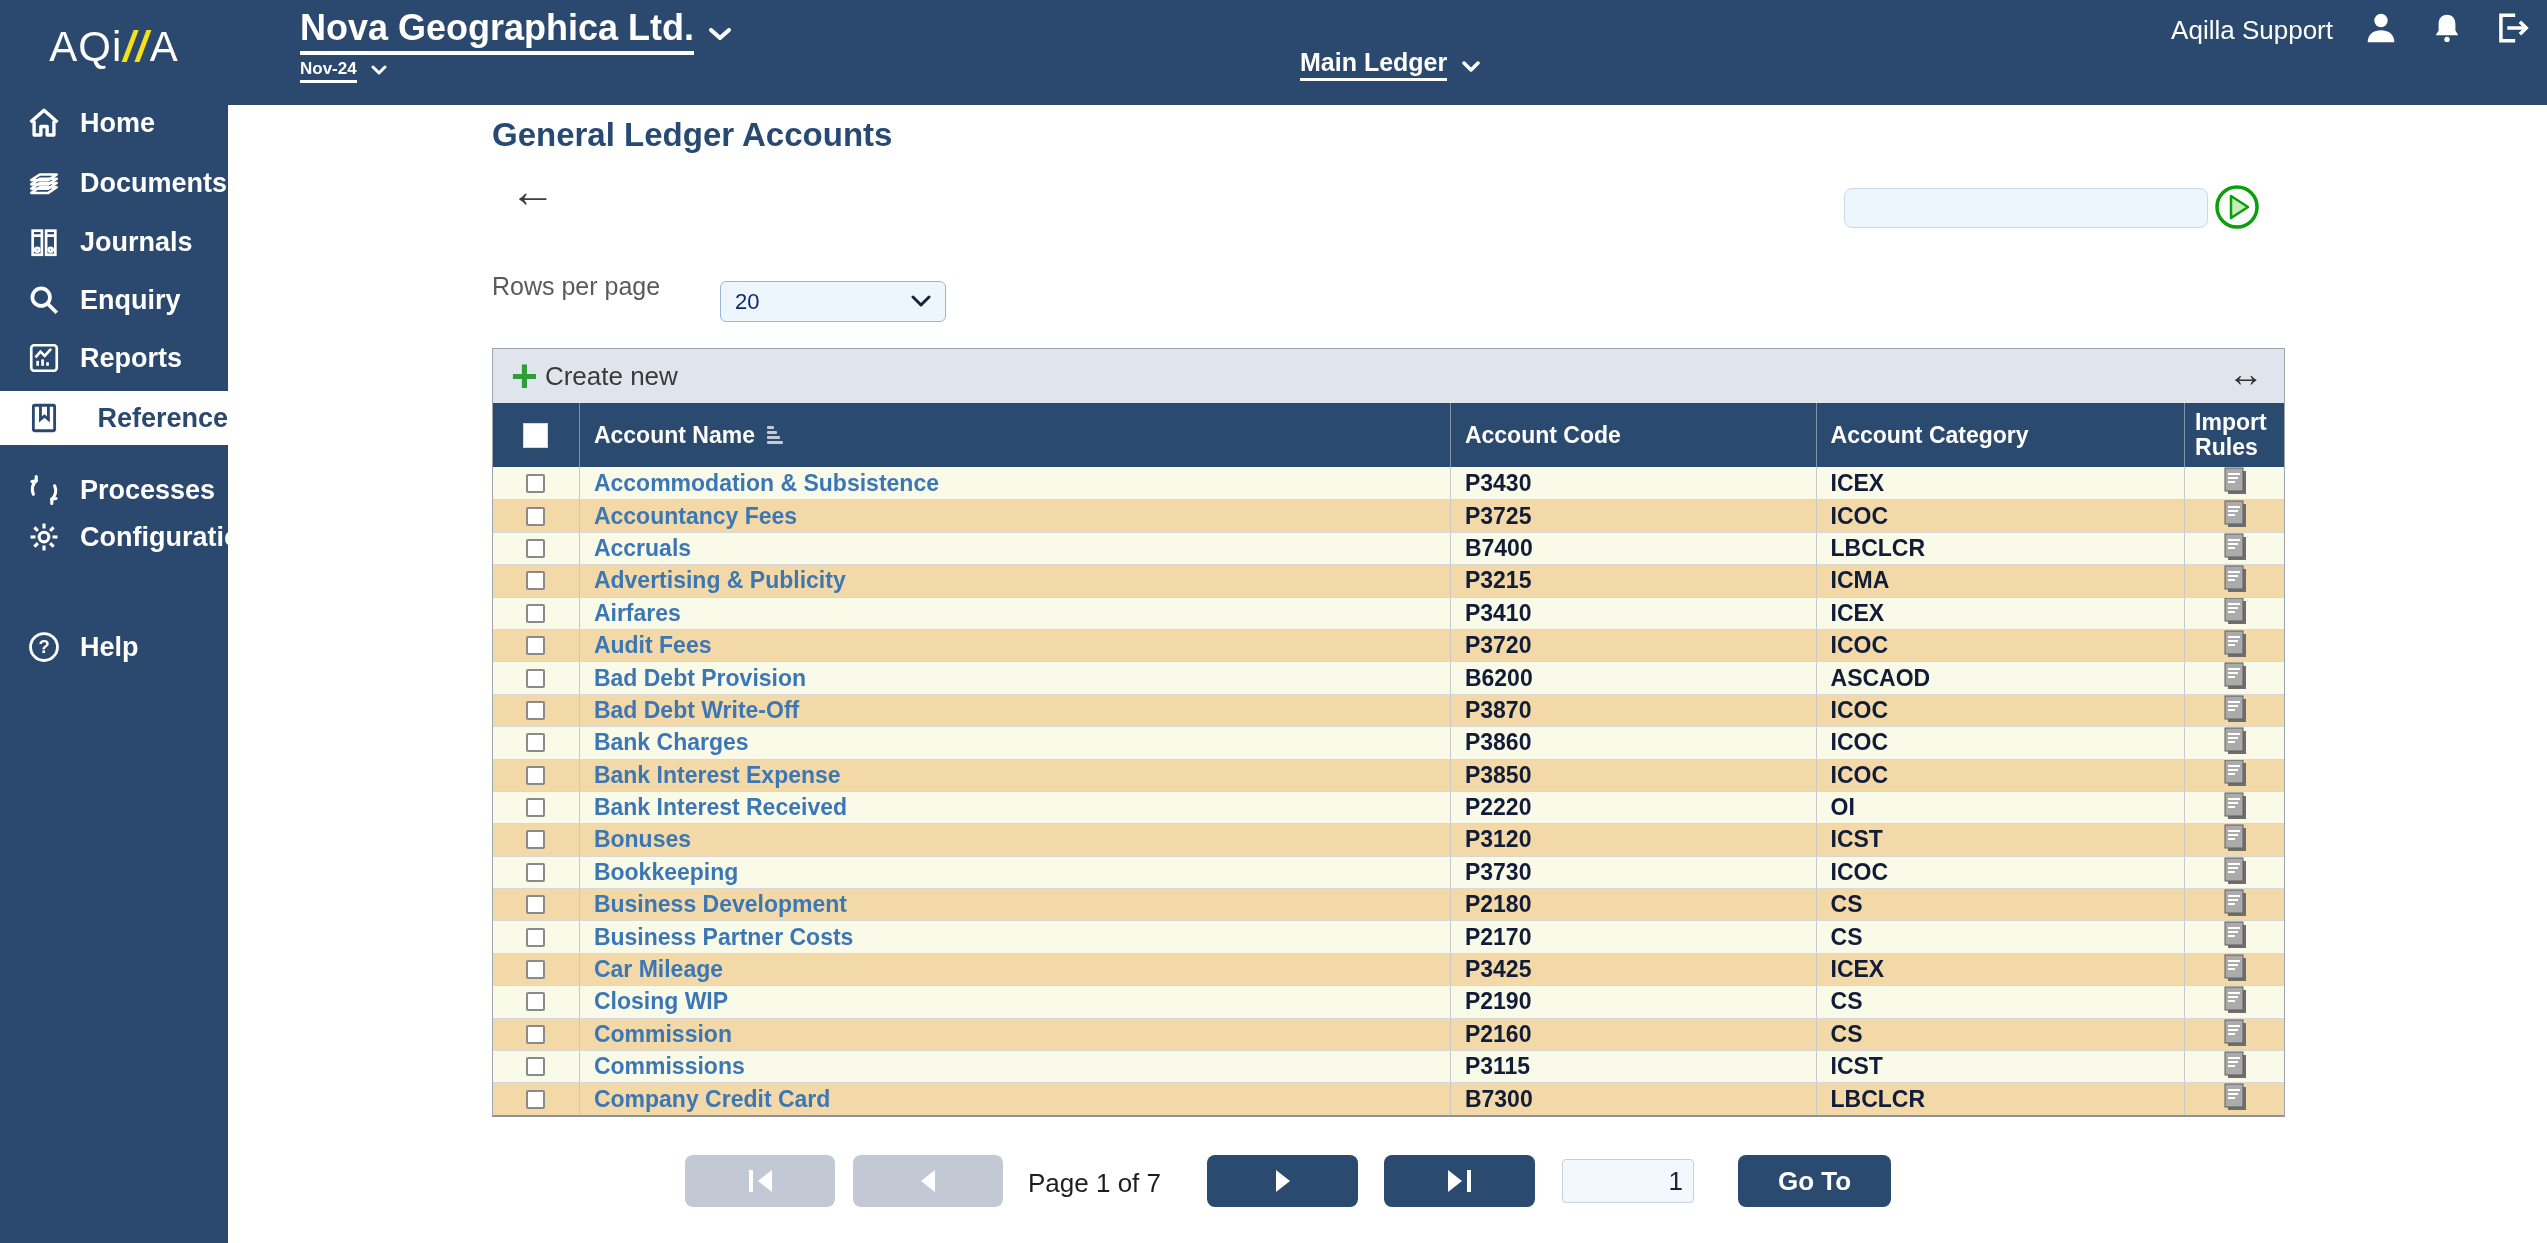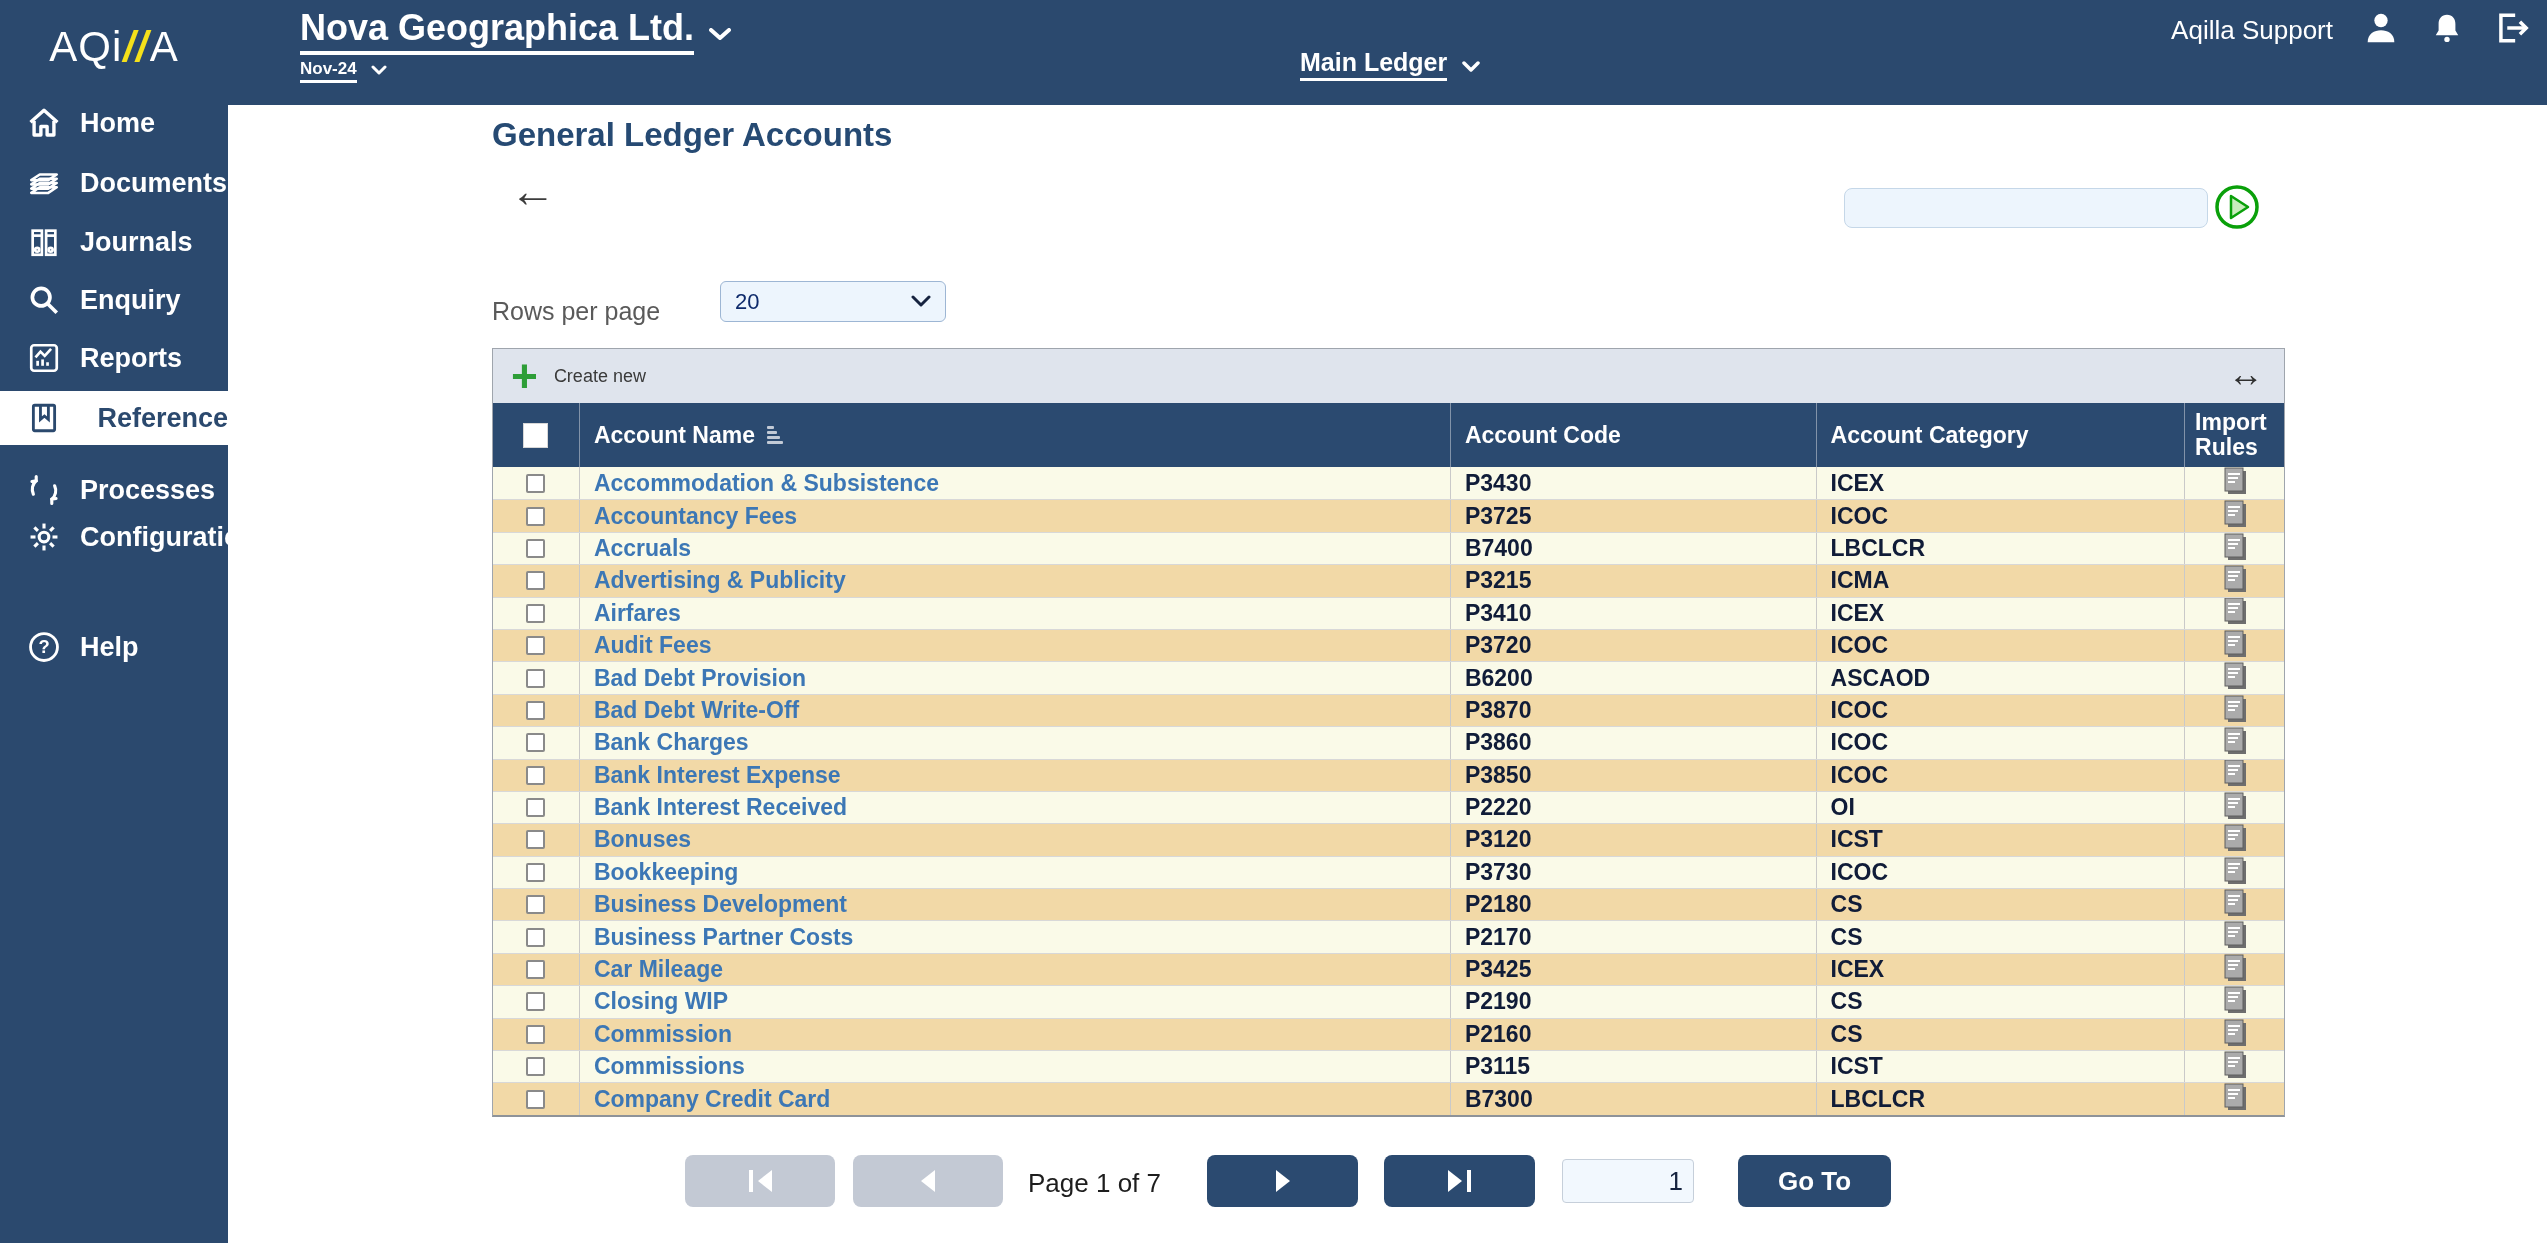--- a/index.html
+++ b/index.html
@@ -28,31 +28,31 @@
   .side-item.selected { background:#fff; color:#2B496E;justify-content:space-between; }
   .side-icon { width:36px; height:36px; flex:0 0 36px; display:flex; align-items:center; justify-content:center; }
 
   
   .page-title { position:absolute; left:492px; top:116px; font-size:33px; font-weight:700; color:#264A73; }
   .back-arrow { position:absolute; left:510px; top:168px; font-size:46px; color:#3C3C3C; font-weight:700; cursor:pointer; line-height:1; }
   .search-input { position:absolute; left:1844px; top:188px; width:364px; height:40px; background:#EDF5FD;
                   border:1px solid #C5D7E8; border-radius:8px; font-size:24px; padding:0 12px; color:#16233F; outline:none; }
   .run-btn { position:absolute; left:2214px; top:184px; width:46px; height:46px; cursor:pointer; }
 
-  .rows-label { position:absolute; left:492px; top:297px; font-size:25px; color:#5A5A5A; }
+  .rows-label { position:absolute; left:492px; top:272px; font-size:25px; color:#5A5A5A; }
   .rows-select { position:absolute; left:720px; top:281px; width:226px; height:41px; background:#EDF5FD; border:1px solid #9DB6D4;
                  border-radius:6px; display:flex; align-items:center; cursor:pointer; }
   .rows-select .val { font-size:22px; color:#0E2A6B; padding-left:14px; flex:1; }
   .rows-select .sel-chev { margin-right:14px; }
 
   
   .table-wrap { position:absolute; left:492px; top:348px; width:1793px; border:1px solid #9FA5AD; border-bottom:2px solid #8E9399; }
   .toolbar { height:54px; background:#DFE4ED; display:flex; align-items:center; position:relative; }
   .plus { color:#2E9E38; font-size:46px; font-weight:700; margin-left:18px; line-height:1; cursor:pointer; }
-  .create-label { font-size:18px; color:#3A3A3A; margin-left:16px; cursor:pointer; }
+  .create-label { font-size:26px; color:#3A3A3A; margin-left:7px; cursor:pointer; }
   .resize-arrows { position:absolute; right:20px; top:4px; font-size:36px; color:#2F2F2F; font-weight:700; cursor:pointer; }
 
   .thead { height:64px; background:#2B4A70; display:flex; color:#fff; font-weight:700; font-size:23px; }
   .th { display:flex; align-items:center; padding-left:14px; border-left:1px solid #8293A9; }
   .th:first-child { border-left:none; justify-content:center; padding-left:0; }
   .col-cb { width:86px; } .col-name { width:872px; } .col-code { width:366px; } .col-cat { width:369px; }
   .col-imp { width:100px; padding-left:10px; line-height:1.1; }
   .hdr-checkbox { width:25px; height:25px; background:#fff; border:1px solid #d7d7d7; cursor:pointer; }
   .sort-icon { display:inline-flex; flex-direction:column; gap:2px; margin-left:12px; }
   .sort-icon i { display:block; height:3px; background:#C2CAD6; border-radius:1px; }

